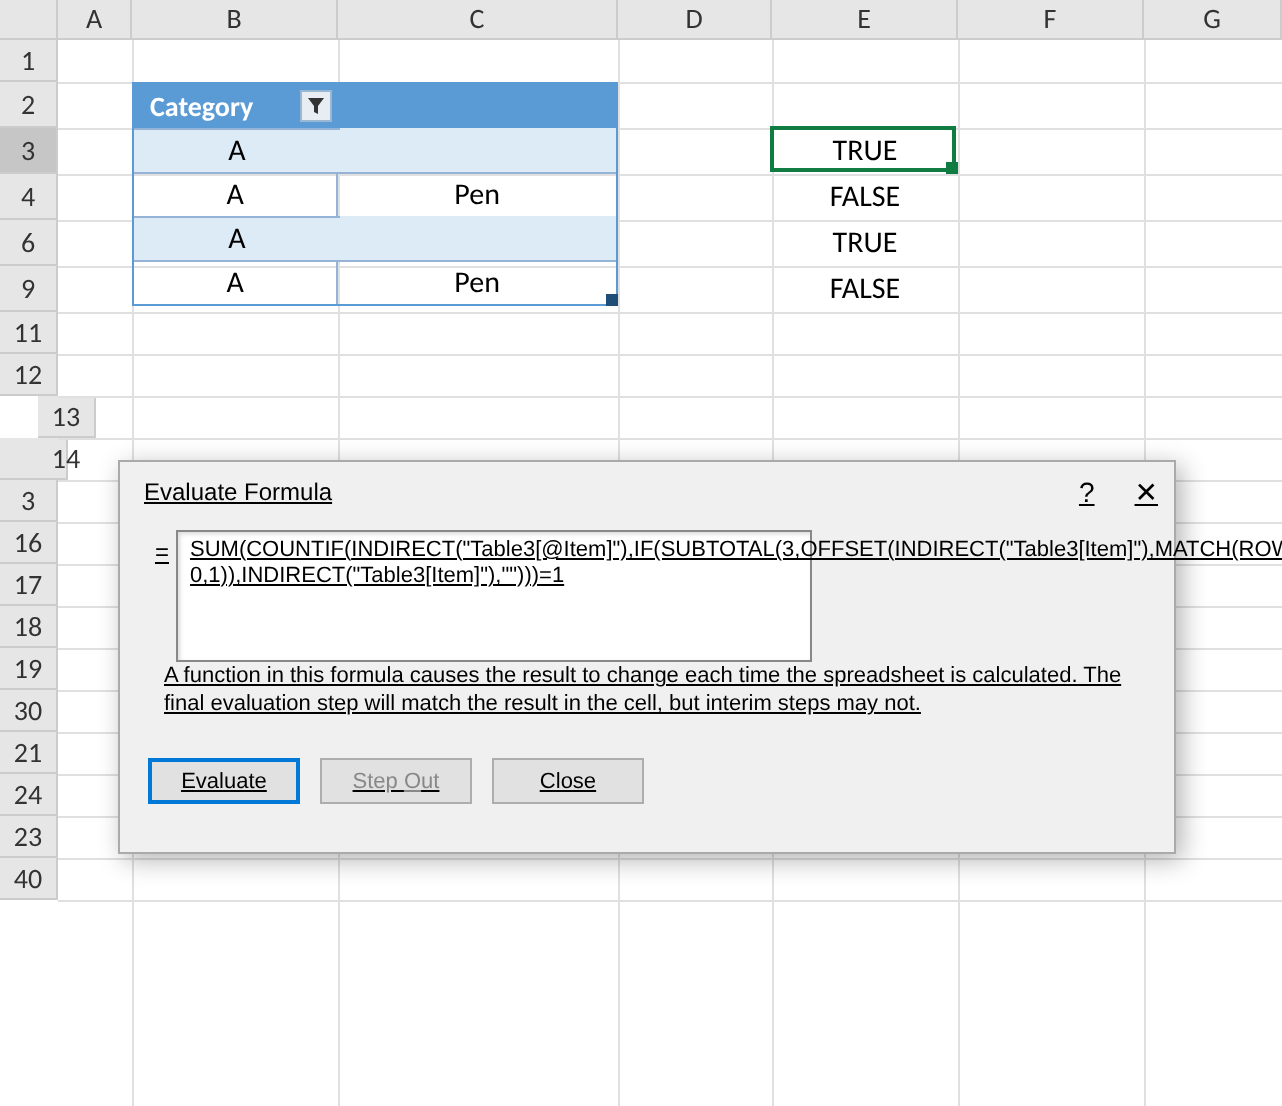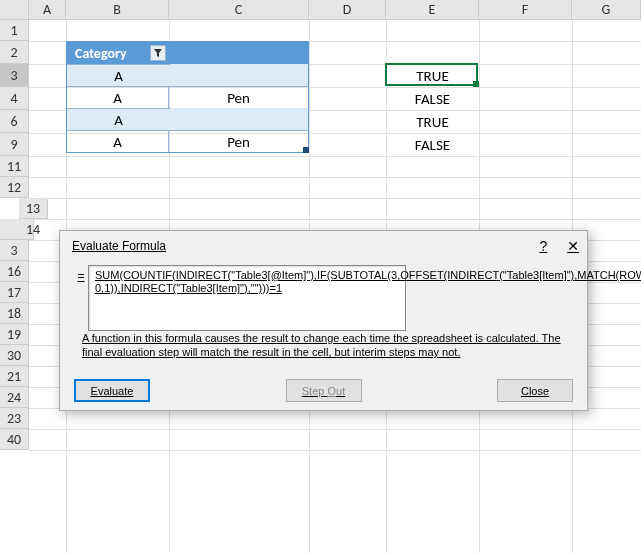--- a/index.html
+++ b/index.html
@@ -130,21 +130,21 @@
   .dlg-labels { display:flex; margin-bottom:2px; }
   .dlg-ref-col { width:156px; }
   .dlg-ref { font-weight:bold; padding-left:10px; padding-top:2px; }
   .dlg-eq { width:14px; text-align:center; padding-top:4px; }
   .dlg-eval-box {
     background:#fff; border:1px solid #888; width:318px; height:66px;
     padding:3px 6px; font-size:11px; line-height:13px;
     box-shadow: inset 1px 1px 2px rgba(0,0,0,0.15);
   }
   .dlg-note { padding:0 8px; font-size:11px; line-height:14px; color:#000; }
-  .dlg-buttons { display:flex; justify-content:space-between; gap:10px; padding: 10px 14px 8px 14px; }
+  .dlg-buttons { display:flex; justify-content:flex-start; gap:10px; padding: 10px 14px 24px 14px; }
   .dlg-btn {
     min-width:76px; height:23px; background:#e1e1e1; border:1px solid #adadad;
     font-family:"Segoe UI", Tahoma, sans-serif; font-size:11px;
     display:flex; align-items:center; justify-content:center;
   }
   .dlg-btn.primary { border:1px solid #0078d7; box-shadow: 0 0 0 1px #0078d7 inset; }
   .dlg-btn.disabled { color:#888; }
   .ul { text-decoration: underline; }
 </style>
 </head>

